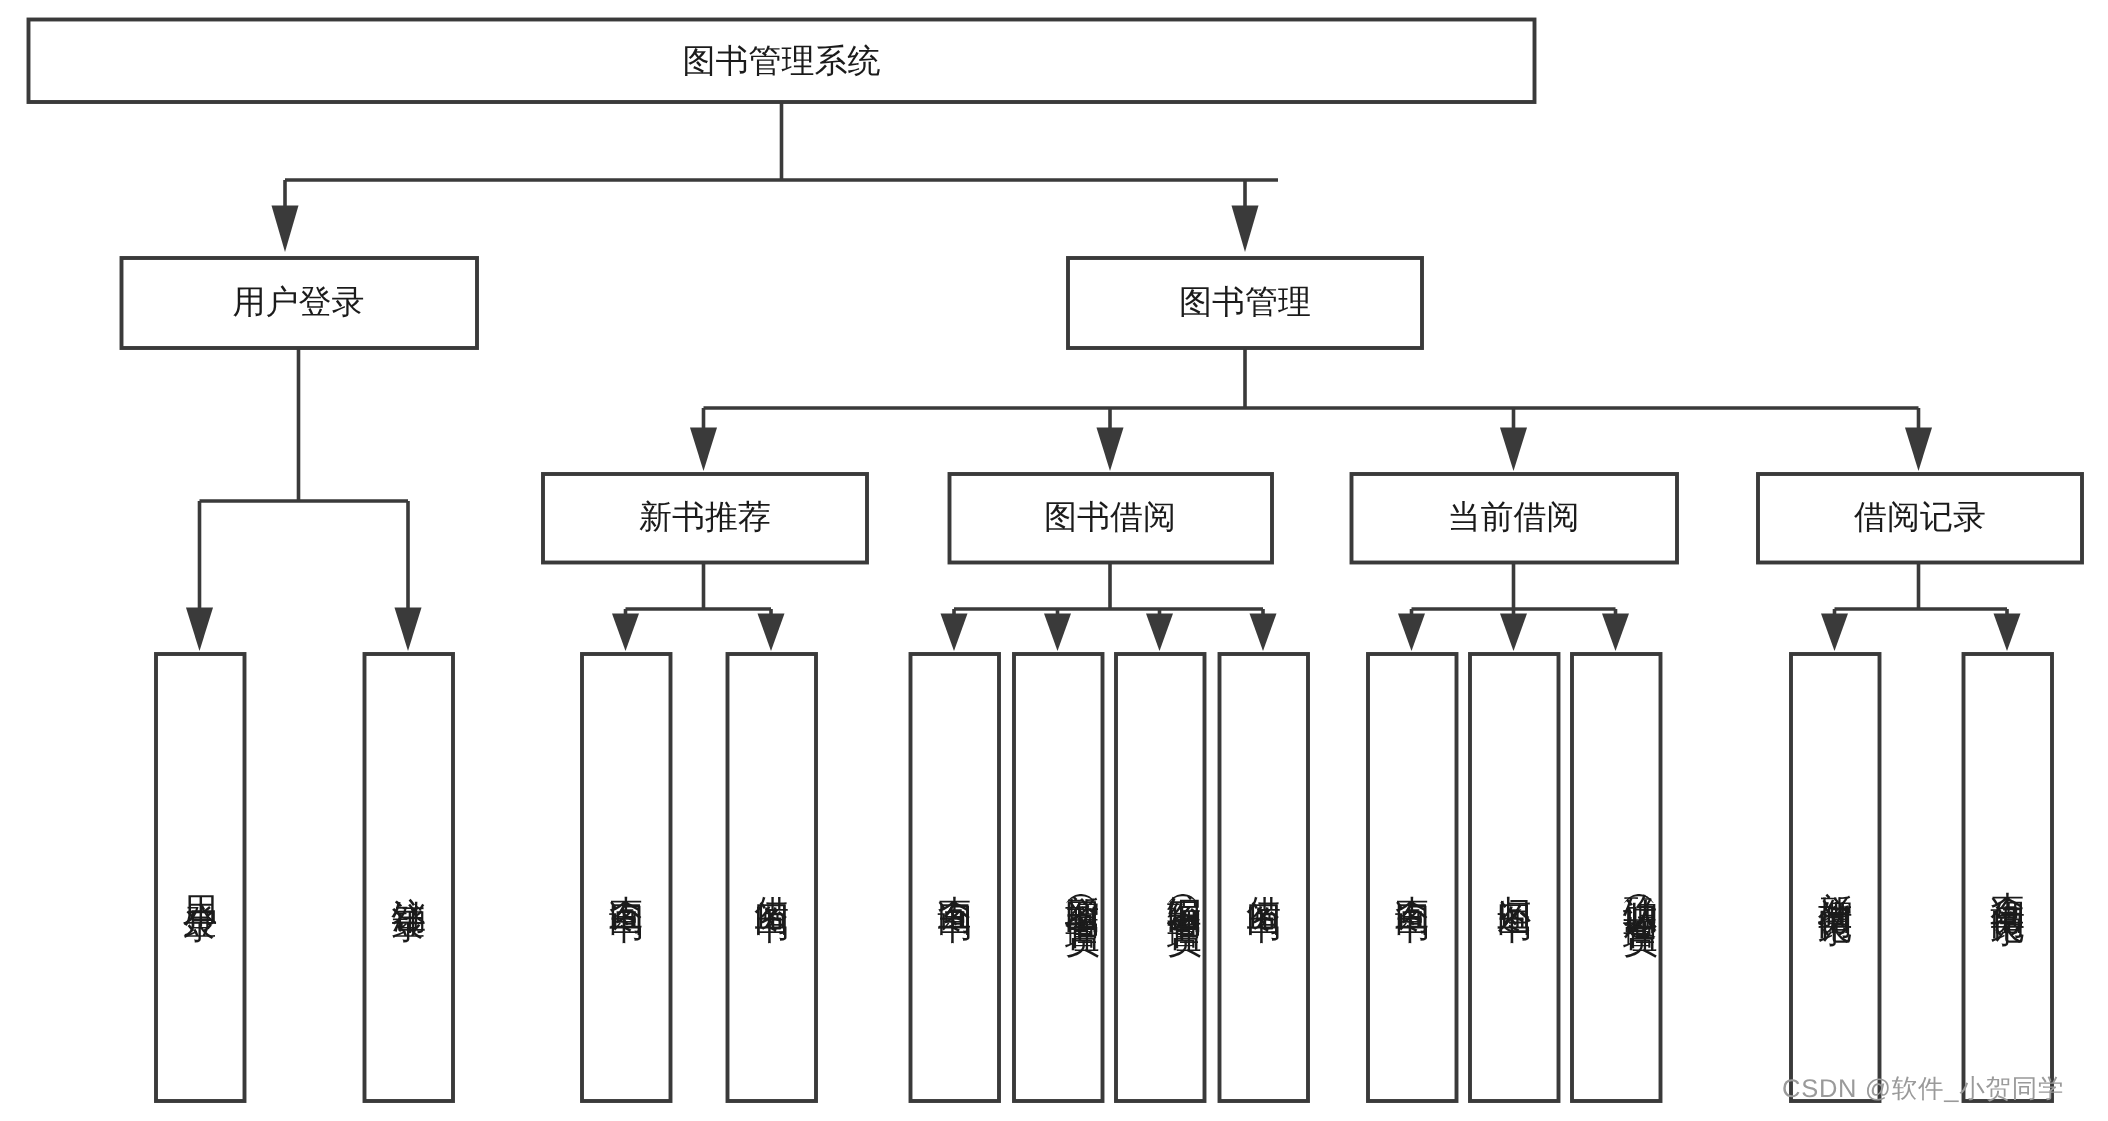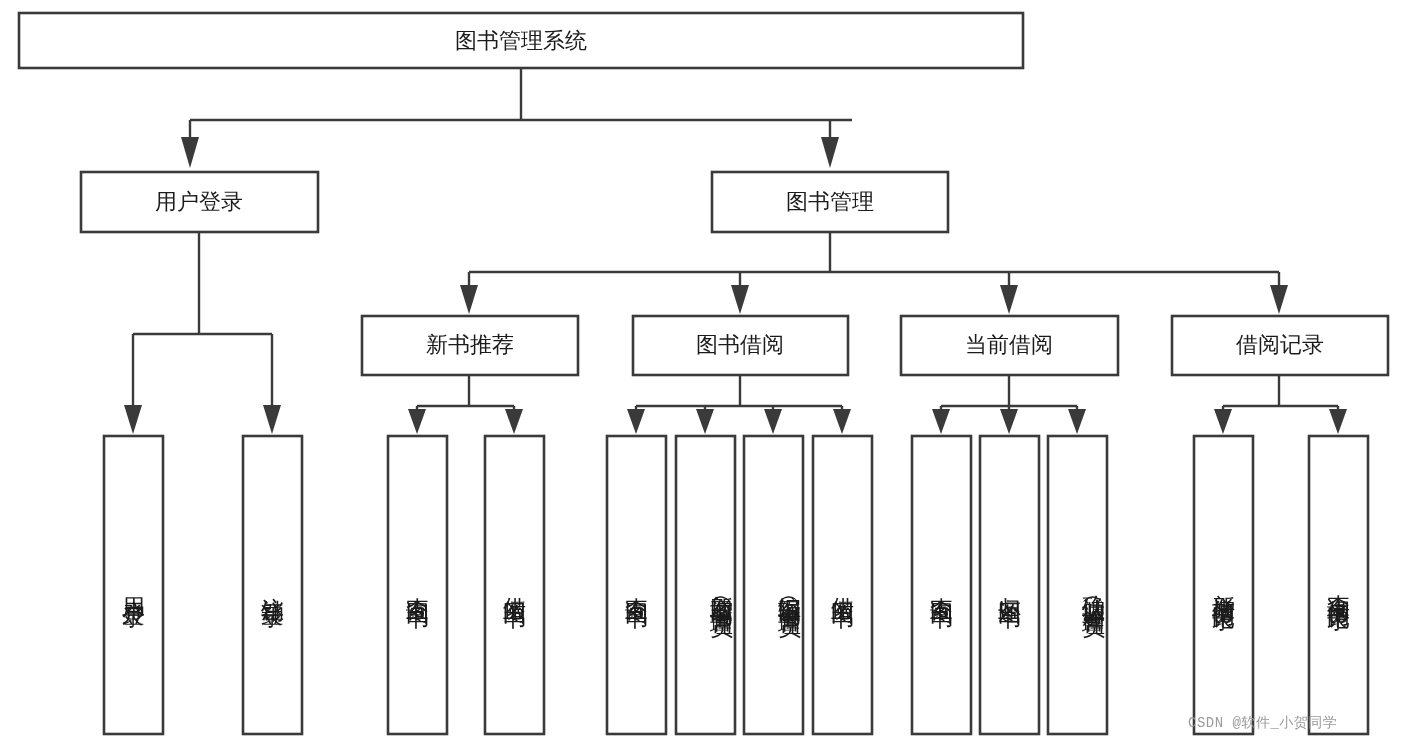--- a/index.html
+++ b/index.html
@@ -62,22 +62,22 @@
     display: flex;
     align-items: center;
     justify-content: center;
     white-space: nowrap;
     pointer-events: none;
   }
   .watermark {
     position: absolute;
     left: 1188px;
     top: 714px;
-    font-family: Liberation Mono, monospace;
-    font-size: 14px;
+    font-family: Liberation Sans, sans-serif;
+    font-size: 17px;
     color: #9a9a9a;
     white-space: nowrap;
     letter-spacing: 0.5px;
   }
 </style>
 </head>
 <body>
 
 <div id="diagram-root">
 

